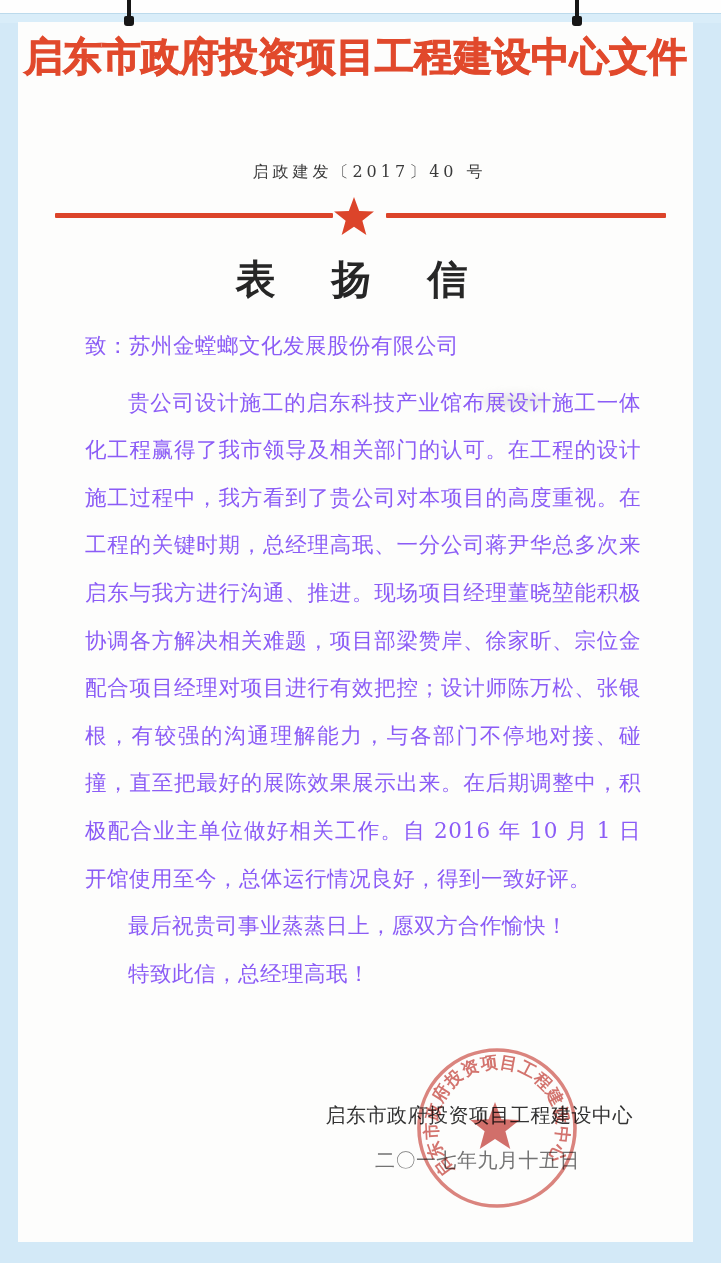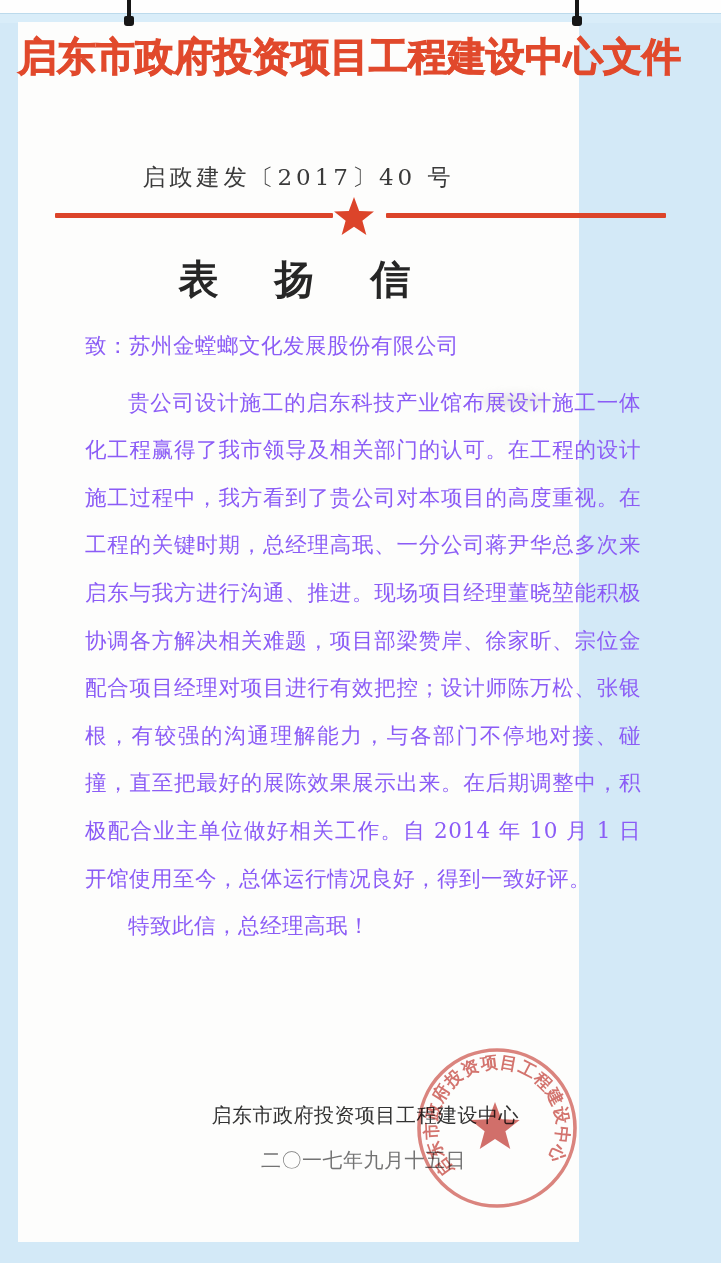--- a/index.html
+++ b/index.html
@@ -4,43 +4,43 @@
 <style>
   html,body{margin:0;padding:0;}
   body{
     width:721px;height:1263px;position:relative;overflow:hidden;
     background:#d3e9f7;
     font-family:"DejaVu Serif","Liberation Serif",serif;
   }
   .top-white-strip{position:absolute;left:0;top:0;width:721px;height:13px;background:#fefefe;}
   .top-blue-band{position:absolute;left:0;top:13px;width:721px;height:9px;background:#d9edf9;border-top:1px solid #bcdaec;}
   .page{
-    position:absolute;left:18px;top:22px;width:561px;height:1220px;
+    position:absolute;left:18px;top:22px;width:675px;height:1220px;
     background:#fdfdfc;
   }
   .binder-pin{position:absolute;top:0;width:4px;height:19px;background:#161616;z-index:30;}
   .binder-pin::after{
     content:"";position:absolute;left:-3px;top:16px;width:10px;height:10px;
     background:#161616;border-radius:2px 2px 3px 3px;
   }
   .pin-left{left:127px;}
   .pin-right{left:575px;}
 
   .header-title{
     position:absolute;left:0;top:8px;width:100%;
     text-align:center;
     font-family:"DejaVu Sans","Liberation Sans",sans-serif;
     font-size:39px;font-weight:900;letter-spacing:0px;
     color:#e1492c;
     -webkit-text-stroke:1px #e1492c;
     white-space:nowrap;
   }
   .doc-number{
-    position:absolute;left:0;top:140px;width:100%;
-    text-align:center;font-size:23px;letter-spacing:4px;color:#3a3a3a;
+    position:absolute;left:14px;top:140px;width:100%;
+    text-align:center;font-size:16px;letter-spacing:4px;color:#3a3a3a;
     white-space:nowrap;
   }
   .red-rule{position:absolute;top:191px;height:5px;background:#dc442a;border-radius:1px;}
   .rule-left{left:37px;width:278px;}
   .rule-right{left:368px;width:280px;}
   .rule-star{position:absolute;left:313px;top:173px;width:46px;height:46px;}
 
   .letter-title{
     position:absolute;left:0;top:230px;width:100%;
     text-align:center;font-size:40px;font-weight:600;letter-spacing:8px;
@@ -90,21 +90,22 @@
   <svg class="rule-star" viewBox="0 0 46 46">
     <polygon points="23,2 28.17,15.88 42.97,16.51 31.37,25.72 35.34,39.99 23,31.8 10.65,39.99 14.63,25.72 3.03,16.51 17.83,15.88" fill="#dc442a"></polygon>
   </svg>
 
   <div class="letter-title">表　扬　信</div>
 
   <div class="scan-smudge"></div>
 
   <div class="body-text">
     <p class="recipient">致：苏州金螳螂文化发展股份有限公司</p>
-    <p class="para">贵公司设计施工的启东科技产业馆布展设计施工一体化工程赢得了我市领导及相关部门的认可。在工程的设计施工过程中，我方看到了贵公司对本项目的高度重视。在工程的关键时期，总经理高珉、一分公司蒋尹华总多次来启东与我方进行沟通、推进。现场项目经理董晓堃能积极协调各方解决相关难题，项目部梁赞岸、徐家昕、宗位金配合项目经理对项目进行有效把控；设计师陈万松、张银根，有较强的沟通理解能力，与各部门不停地对接、碰撞，直至把最好的展陈效果展示出来。在后期调整中，积极配合业主单位做好相关工作。自 2014 年 10 月 1 日开馆使用至今，总体运行情况良好，得到一致好评。</p>
+    <p class="para">贵公司设计施工的启东科技产业馆布展设计施工一体化工程赢得了我市领导及相关部门的认可。在工程的设计施工过程中，我方看到了贵公司对本项目的高度重视。在工程的关键时期，总经理高珉、一分公司蒋尹华总多次来启东与我方进行沟通、推进。现场项目经理董晓堃能积极协调各方解决相关难题，项目部梁赞岸、徐家昕、宗位金配合项目经理对项目进行有效把控；设计师陈万松、张银根，有较强的沟通理解能力，与各部门不停地对接、碰撞，直至把最好的展陈效果展示出来。在后期调整中，积极配合业主单位做好相关工作。自 2016 年 10 月 1 日开馆使用至今，总体运行情况良好，得到一致好评。</p>
+    <p class="para">最后祝贵司事业蒸蒸日上，愿双方合作愉快！</p>
     <p class="para">特致此信，总经理高珉！</p>
   </div>
 
   <div class="signature-line">启东市政府投资项目工程建设中心</div>
   <div class="date-line">二〇一七年九月十五日</div>
 
   <svg class="official-seal" viewBox="0 0 180 180">
     <circle cx="90" cy="90" r="78" fill="none" stroke="#d05a52" stroke-width="3.6" opacity="0.85"></circle>
     <polygon points="88,64 94.42,81.16 112.71,81.96 98.38,93.36 103.27,111.01 88,100.92 72.73,111.01 77.62,93.36 63.29,81.96 81.58,81.16" fill="#c84a44" opacity="0.9"></polygon>
     <path id="sealTextPath" d="M 47.6,132.4 A 60,60 0 1 1 132.4,132.4" fill="none"></path>

